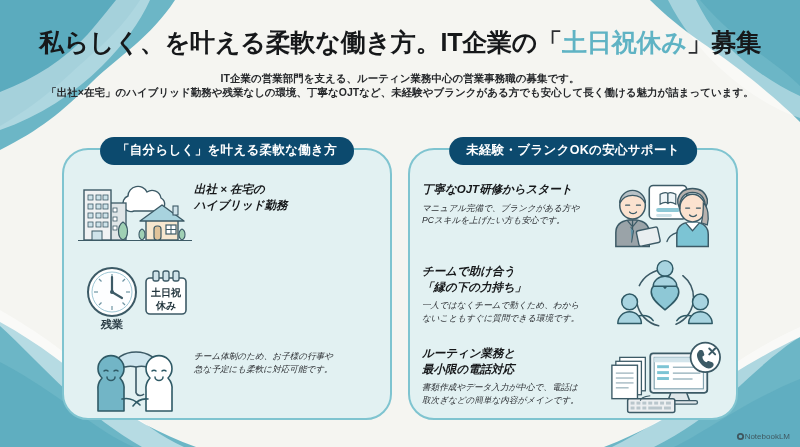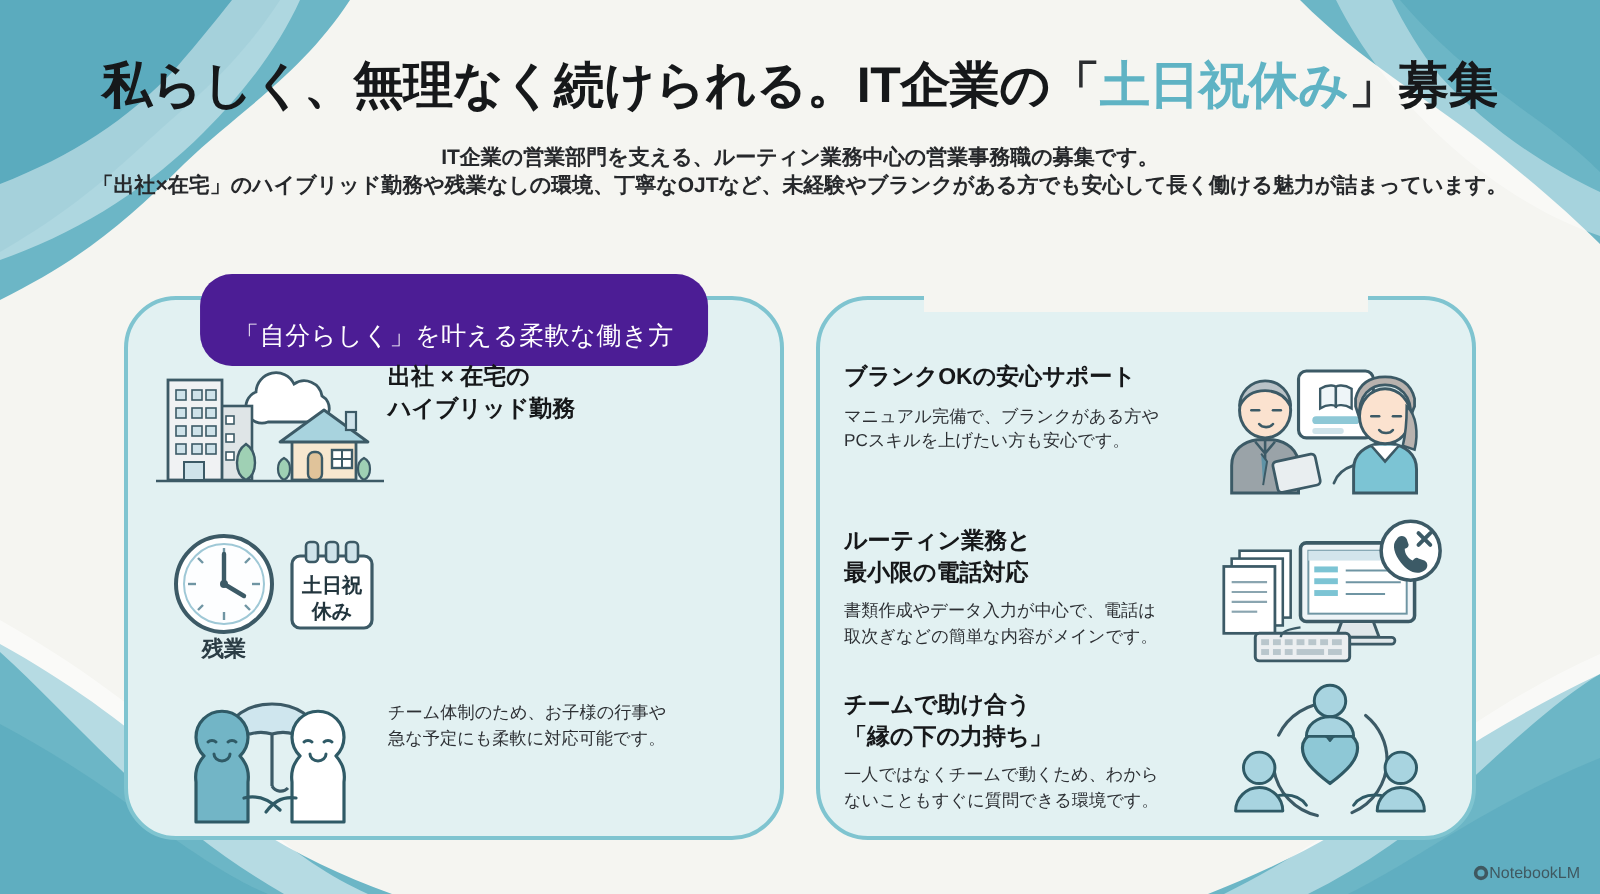--- a/index.html
+++ b/index.html
@@ -39,36 +39,36 @@
     background:#e2f1f2;
     border:2px solid #7fc4d0;
     border-radius:26px;
     box-sizing:border-box;
   }
   .panel.left{left:62px;}
   .panel.right{left:408px;}
 
   .pill{
     position:absolute;top:-13px;left:50%;transform:translateX(-50%);
-    background:#4c1d95;color:#ffffff;
-    font-size:12.5px;font-weight:normal;
-    padding:23px 17px 6px;border-radius:16px;white-space:nowrap;
+    background:#0c4a6e;color:#ffffff;
+    font-size:12.5px;font-weight:bold;
+    padding:5px 17px 6px;border-radius:16px;white-space:nowrap;
     letter-spacing:0.3px;
   }
   
   .notch{
     position:absolute;top:-4px;left:50%;transform:translateX(-50%);
     height:10px;background:#f5f5f1;
   }
 
   .rows{position:absolute;top:22px;left:0;width:100%;}
   .row{display:flex;align-items:flex-start;padding:4px 12px 0 12px;box-sizing:border-box;}
   .row.rev{flex-direction:row-reverse;}
   .art{width:118px;min-width:118px;height:78px;display:flex;align-items:center;justify-content:center;}
-  .txt{flex:1;padding-top:6px;}
+  .txt{flex:1;padding-top:6px;font-style:italic;}
   .row.rev .txt{padding-right:2px;}
   .rt{font-size:11.5px;font-weight:bold;color:#16181a;line-height:1.35;}
   .rb{font-size:8.6px;color:#2d3034;line-height:1.48;margin-top:4px;}
 
   
   .wm{
     position:absolute;right:10px;bottom:6px;
     font-size:8px;color:#3a4a50;opacity:.85;
     display:flex;align-items:center;gap:0;
   }
@@ -105,21 +105,21 @@
 
   <div class="wave w-br">
     <svg width="230" height="120" viewBox="0 0 230 120">
       <path d="M230,120 L230,10 C192,28 160,48 128,70 C100,90 70,106 34,120 Z" fill="#6cb6c6"></path>
       <path d="M230,120 L230,52 C200,64 172,80 146,96 C128,107 116,114 104,120 Z" fill="#4fa3b8" opacity=".4"></path>
       <path d="M230,0 C190,18 154,42 122,68 C96,90 70,106 42,120 L84,120 C112,106 138,88 162,66 C188,42 210,22 230,10 Z" fill="#ffffff" opacity=".45"></path>
     </svg>
   </div>
 
   <div class="header">
-    <div class="title"><span>私らしく、無理なく続けられる。IT企業の</span><span class="brk">「</span><span class="hl">土日祝休み</span><span class="brk">」</span><span>募集</span></div>
+    <div class="title"><span>私らしく、を叶える柔軟な働き方。IT企業の</span><span class="brk">「</span><span class="hl">土日祝休み</span><span class="brk">」</span><span>募集</span></div>
     <div class="sub1">IT企業の営業部門を支える、ルーティン業務中心の営業事務職の募集です。</div>
     <div class="sub2">「出社×在宅」のハイブリッド勤務や残業なしの環境、丁寧なOJTなど、未経験やブランクがある方でも安心して長く働ける魅力が詰まっています。</div>
   </div>
 
   <div class="cols">
 
     <div class="panel left">
       <div class="notch" style="width:226px;"></div>
       <div class="pill">「自分らしく」を叶える柔軟な働き方</div>
 
@@ -231,20 +231,21 @@
           <div class="txt">
             <div class="rb">チーム体制のため、お子様の行事や<br>急な予定にも柔軟に対応可能です。</div>
           </div>
         </div>
 
       </div>
     </div>
 
     <div class="panel right">
       <div class="notch" style="width:222px;"></div>
+      <div class="pill">未経験・ブランクOKの安心サポート</div>
 
       <div class="rows">
 
         <div class="row rev">
           <div class="art">
             <svg width="120" height="76" viewBox="0 0 120 76">
               <rect x="44" y="8" width="38" height="34" rx="4" fill="#ffffff" stroke="#3c5a66" stroke-width="1.6"></rect>
               <path d="M55,17 c5,-3 8,-1 8,-1 l0,10 c0,0 -3,-2 -8,1 z" fill="#eef5f8" stroke="#3c5a66" stroke-width="1.2"></path>
               <path d="M71,17 c-5,-3 -8,-1 -8,-1 l0,10 c0,0 3,-2 8,1 z" fill="#eef5f8" stroke="#3c5a66" stroke-width="1.2"></path>
               <rect x="51" y="31" width="24" height="4" rx="2" fill="#8ec8d6"></rect>
@@ -269,22 +270,46 @@
               <path d="M99,26 c5,4 6,14 4,22 l-6,-2 c2,-8 2,-14 2,-20 z" fill="#b8b2ae" stroke="#3c5a66" stroke-width="1.3"></path>
               <g stroke="#3c5a66" stroke-width="1.3" fill="none" stroke-linecap="round">
                 <path d="M81,31 l4,0"></path>
                   <path d="M92,31 l4,0"></path>
                   <path d="M85,38 a4,3 0 0 0 7,0"></path>
               </g>
               <path d="M72,56 c-6,2 -9,6 -10,9" fill="none" stroke="#3c5a66" stroke-width="1.4" stroke-linecap="round"></path>
             </svg>
           </div>
           <div class="txt">
-            <div class="rt">ブランクOKの安心サポート</div>
+            <div class="rt">丁寧なOJT研修からスタート</div>
             <div class="rb">マニュアル完備で、ブランクがある方や<br>PCスキルを上げたい方も安心です。</div>
+          </div>
+        </div>
+
+        <div class="row rev">
+          <div class="art">
+            <svg width="120" height="78" viewBox="0 0 120 78">
+              <circle cx="60" cy="40" r="29" fill="none" stroke="#3c5a66" stroke-width="1.6" stroke-dasharray="34 18" stroke-linecap="round"></circle>
+              <path d="M60,52 c-9,-7 -14,-12 -14,-18 a7.5,7.5 0 0 1 14,-4 a7.5,7.5 0 0 1 14,4 c0,6 -5,11 -14,18 z" fill="#8ec8d6" stroke="#2f5a66" stroke-width="1.6" stroke-linejoin="round"></path>
+
+              <circle cx="60" cy="10" r="8" fill="#a8d4e0" stroke="#2f5a66" stroke-width="1.5"></circle>
+              <path d="M48,28 a12,10 0 0 1 24,0 Z" fill="#a8d4e0" stroke="#2f5a66" stroke-width="1.5" stroke-linejoin="round"></path>
+
+              <circle cx="24" cy="44" r="8" fill="#a8d4e0" stroke="#2f5a66" stroke-width="1.5"></circle>
+              <path d="M12,66 a12,12 0 0 1 24,0 Z" fill="#a8d4e0" stroke="#2f5a66" stroke-width="1.5" stroke-linejoin="round"></path>
+              <path d="M34,58 c8,-1 12,2 14,5" fill="none" stroke="#2f5a66" stroke-width="1.5" stroke-linecap="round"></path>
+
+              <circle cx="96" cy="44" r="8" fill="#a8d4e0" stroke="#2f5a66" stroke-width="1.5"></circle>
+              <path d="M84,66 a12,12 0 0 1 24,0 Z" fill="#a8d4e0" stroke="#2f5a66" stroke-width="1.5" stroke-linejoin="round"></path>
+              <path d="M86,58 c-8,-1 -12,2 -14,5" fill="none" stroke="#2f5a66" stroke-width="1.5" stroke-linecap="round"></path>
+            </svg>
+          </div>
+          <div class="txt">
+            <div class="rt">チームで助け合う<br>「縁の下の力持ち」</div>
+            <div class="rb">一人ではなくチームで動くため、わから<br>ないこともすぐに質問できる環境です。</div>
           </div>
         </div>
 
         <div class="row rev">
           <div class="art">
             <svg width="120" height="76" viewBox="0 0 120 76">
 
               <rect x="14" y="16" width="26" height="34" fill="#ffffff" stroke="#3c5a66" stroke-width="1.3"></rect>
               <rect x="10" y="20" width="26" height="34" fill="#ffffff" stroke="#3c5a66" stroke-width="1.3"></rect>
               <rect x="6" y="24" width="26" height="34" fill="#ffffff" stroke="#3c5a66" stroke-width="1.4"></rect>
@@ -335,44 +360,20 @@
                   <line x1="111" y1="7" x2="105" y2="13"></line>
               </g>
             </svg>
           </div>
           <div class="txt">
             <div class="rt">ルーティン業務と<br>最小限の電話対応</div>
             <div class="rb">書類作成やデータ入力が中心で、電話は<br>取次ぎなどの簡単な内容がメインです。</div>
           </div>
         </div>
 
-        <div class="row rev">
-          <div class="art">
-            <svg width="120" height="78" viewBox="0 0 120 78">
-              <circle cx="60" cy="40" r="29" fill="none" stroke="#3c5a66" stroke-width="1.6" stroke-dasharray="34 18" stroke-linecap="round"></circle>
-              <path d="M60,52 c-9,-7 -14,-12 -14,-18 a7.5,7.5 0 0 1 14,-4 a7.5,7.5 0 0 1 14,4 c0,6 -5,11 -14,18 z" fill="#8ec8d6" stroke="#2f5a66" stroke-width="1.6" stroke-linejoin="round"></path>
-
-              <circle cx="60" cy="10" r="8" fill="#a8d4e0" stroke="#2f5a66" stroke-width="1.5"></circle>
-              <path d="M48,28 a12,10 0 0 1 24,0 Z" fill="#a8d4e0" stroke="#2f5a66" stroke-width="1.5" stroke-linejoin="round"></path>
-
-              <circle cx="24" cy="44" r="8" fill="#a8d4e0" stroke="#2f5a66" stroke-width="1.5"></circle>
-              <path d="M12,66 a12,12 0 0 1 24,0 Z" fill="#a8d4e0" stroke="#2f5a66" stroke-width="1.5" stroke-linejoin="round"></path>
-              <path d="M34,58 c8,-1 12,2 14,5" fill="none" stroke="#2f5a66" stroke-width="1.5" stroke-linecap="round"></path>
-
-              <circle cx="96" cy="44" r="8" fill="#a8d4e0" stroke="#2f5a66" stroke-width="1.5"></circle>
-              <path d="M84,66 a12,12 0 0 1 24,0 Z" fill="#a8d4e0" stroke="#2f5a66" stroke-width="1.5" stroke-linejoin="round"></path>
-              <path d="M86,58 c-8,-1 -12,2 -14,5" fill="none" stroke="#2f5a66" stroke-width="1.5" stroke-linecap="round"></path>
-            </svg>
-          </div>
-          <div class="txt">
-            <div class="rt">チームで助け合う<br>「縁の下の力持ち」</div>
-            <div class="rb">一人ではなくチームで動くため、わから<br>ないこともすぐに質問できる環境です。</div>
-          </div>
-        </div>
-
       </div>
     </div>
 
   </div>
 
   <div class="wm">
     <span>
       <svg width="9" height="9" viewBox="0 0 10 10">
         <path d="M5,1 a4,4 0 1 0 0,8 a4,4 0 1 0 0,-8 z M5,3 a2,2 0 1 1 0,4 a2,2 0 1 1 0,-4 z" fill="#3a4a50"></path>
       </svg>

